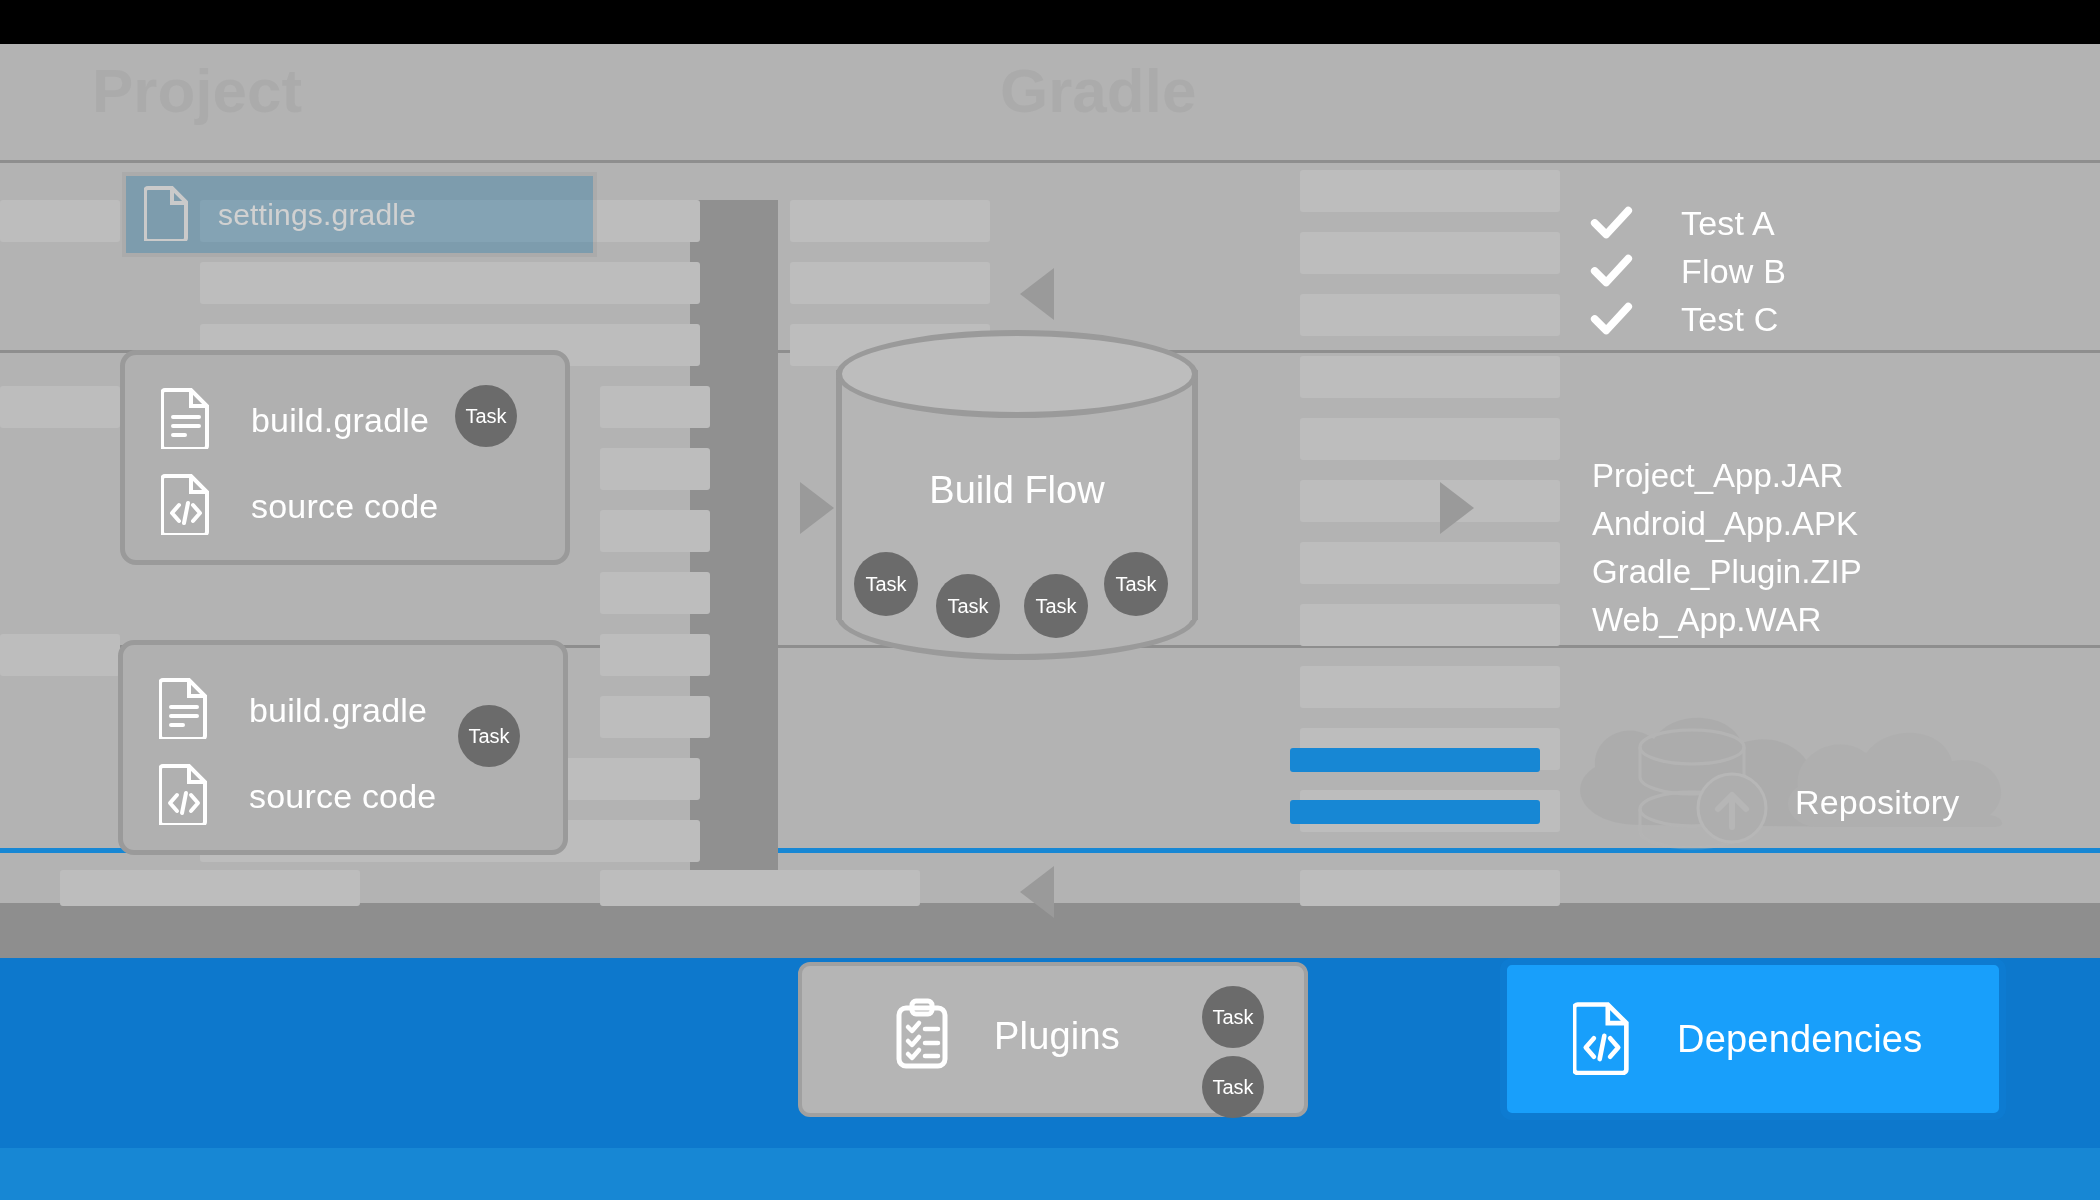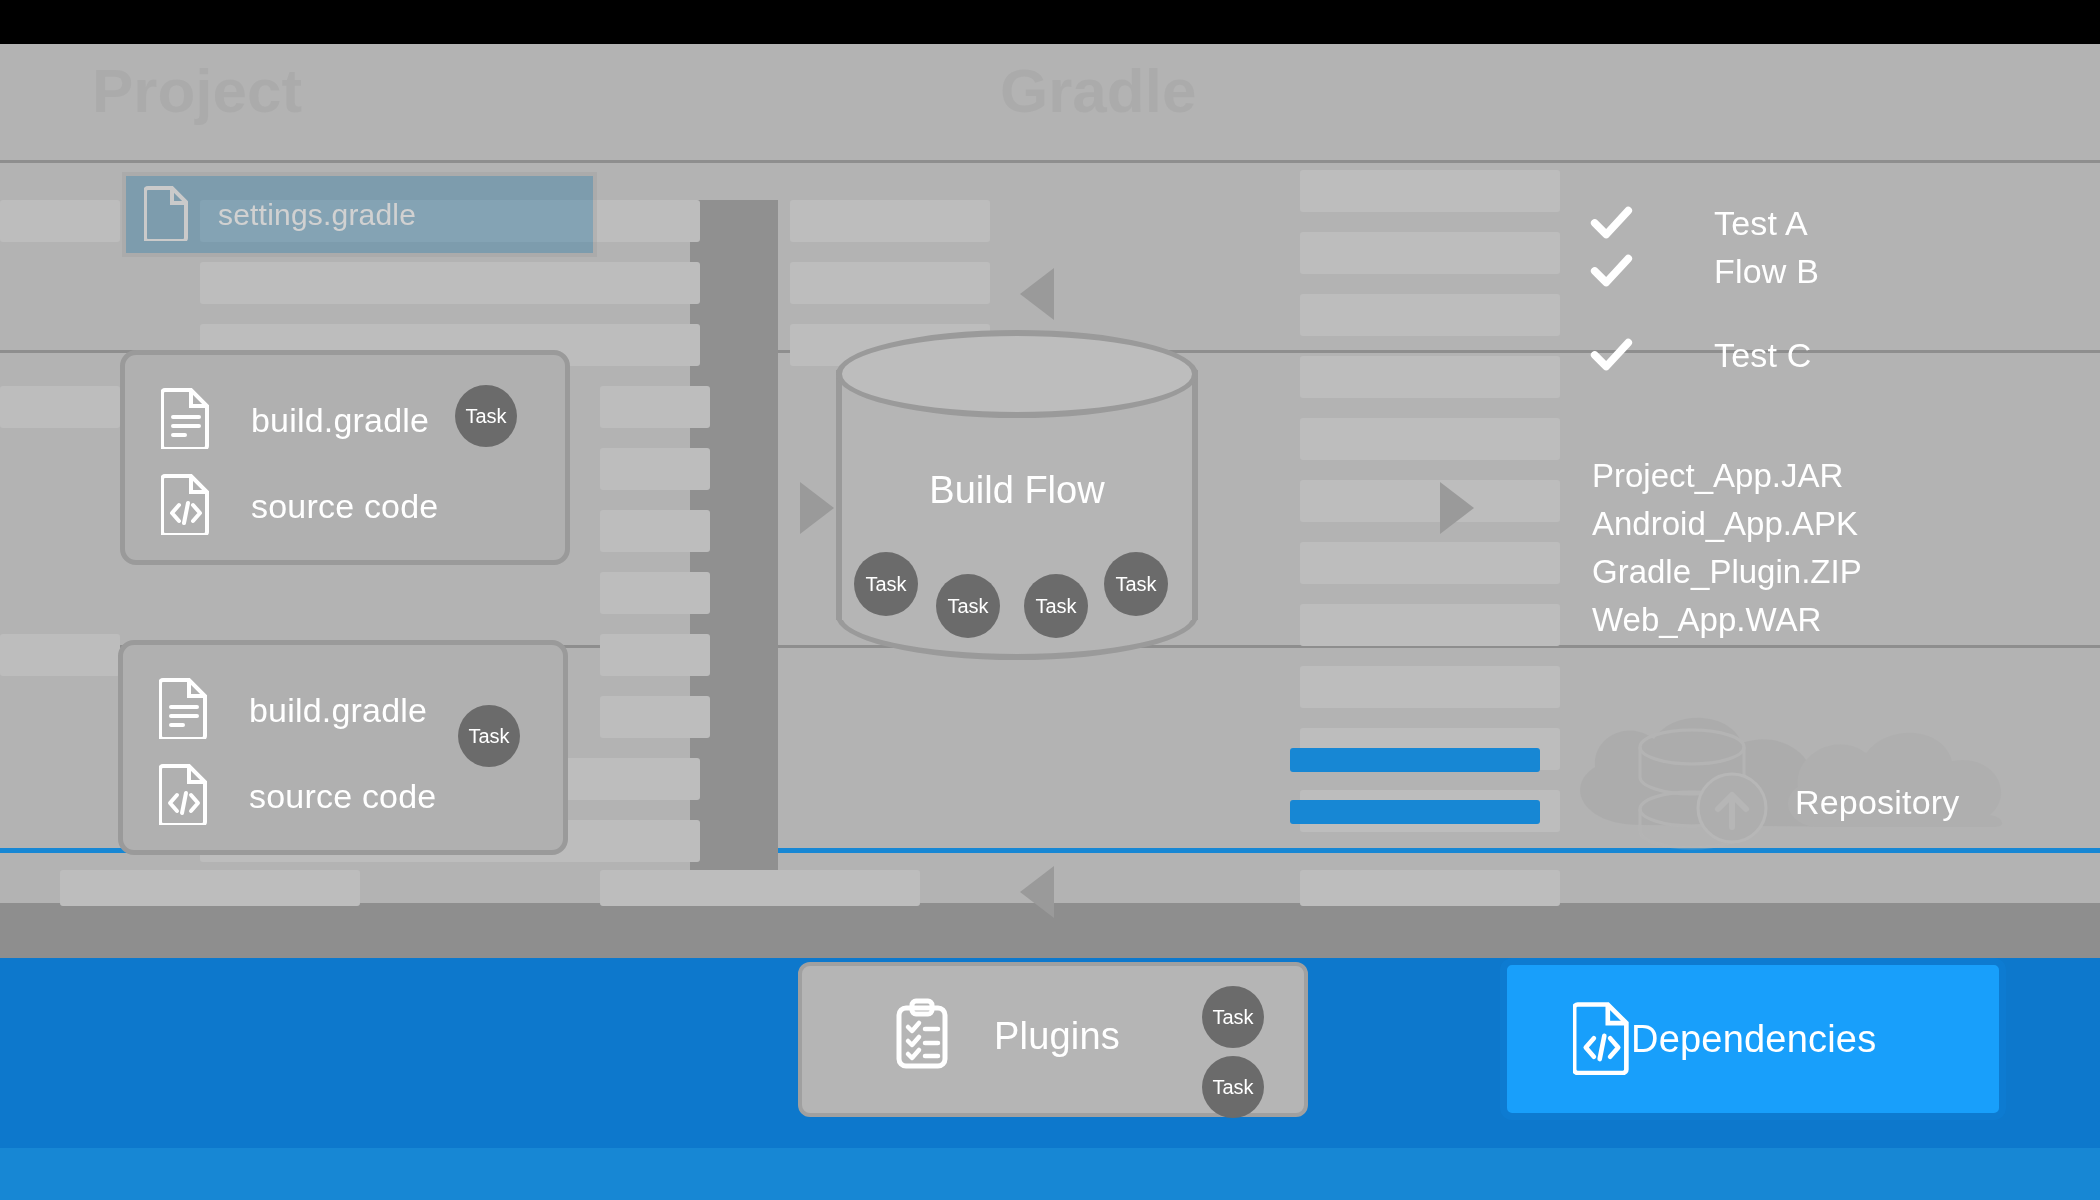--- a/index.html
+++ b/index.html
@@ -70,21 +70,21 @@
     position:absolute;left:0;bottom:0;width:100%;height:88px;
     background:#b5b5b5;border:6px solid #9a9a9a;border-radius:50%;
     box-sizing:border-box;
   }
   .cyl-label{
     position:absolute;left:0;top:42%;width:100%;text-align:center;
     color:#fff;font-size:38px;
   }
 
   
-  .check-row{position:absolute;display:flex;align-items:center;gap:80px;}
+  .check-row{position:absolute;display:flex;align-items:center;gap:47px;}
   .check{width:46px;height:46px;flex:none;}
 
   
   .artifact{position:absolute;color:#fff;font-size:33px;white-space:nowrap;}
 
   
   .ghost{opacity:.30;}
   .ghost-weak{opacity:.18;}
 
   
@@ -232,21 +232,21 @@
       <path d="M7 24l12 12L42 11" fill="none" stroke="#fff" stroke-width="8" stroke-linecap="round" stroke-linejoin="round"></path>
     </svg>
     <span class="lbl">Test A</span>
   </div>
   <div class="check-row" style="left:1588px;top:248px;">
     <svg class="check" viewBox="0 0 48 48">
       <path d="M7 24l12 12L42 11" fill="none" stroke="#fff" stroke-width="8" stroke-linecap="round" stroke-linejoin="round"></path>
     </svg>
     <span class="lbl">Flow B</span>
   </div>
-  <div class="check-row" style="left:1588px;top:296px;margin-top:36px;">
+  <div class="check-row" style="left:1588px;top:296px;">
     <svg class="check" viewBox="0 0 48 48">
       <path d="M7 24l12 12L42 11" fill="none" stroke="#fff" stroke-width="8" stroke-linecap="round" stroke-linejoin="round"></path>
     </svg>
     <span class="lbl">Test C</span>
   </div>
 
   <div class="artifact" style="left:1592px;top:457px;">Project_App.JAR</div>
   <div class="artifact" style="left:1592px;top:553px;">Gradle_Plugin.ZIP</div>
   <div class="artifact" style="left:1592px;top:505px;">Android_App.APK</div>
   <div class="artifact" style="left:1592px;top:601px;">Web_App.WAR</div>
@@ -296,16 +296,16 @@
   </div>
 
   <div class="node card-blue" style="left:1500px;top:958px;width:506px;height:162px;padding-left:66px;">
     <span class="icon">
       <svg width="58" height="76" viewBox="0 0 50 62">
         <path d="M4 3h26l16 16v40a3 3 0 0 1-3 3H4a3 3 0 0 1-3-3V6a3 3 0 0 1 3-3z" fill="none" stroke="#fff" stroke-width="4"></path>
         <path d="M30 3v16h16" fill="none" stroke="#fff" stroke-width="4"></path>
         <path d="M18 32l-7 8 7 8M32 32l7 8-7 8M27 30l-4 20" fill="none" stroke="#fff" stroke-width="4" stroke-linecap="round" stroke-linejoin="round"></path>
       </svg>
     </span>
-    <span class="lbl lbl-lg" style="">Dependencies</span>
+    <span class="lbl lbl-lg" style="margin-left:46px;">Dependencies</span>
   </div>
 
 </div>
 
 </body></html>

